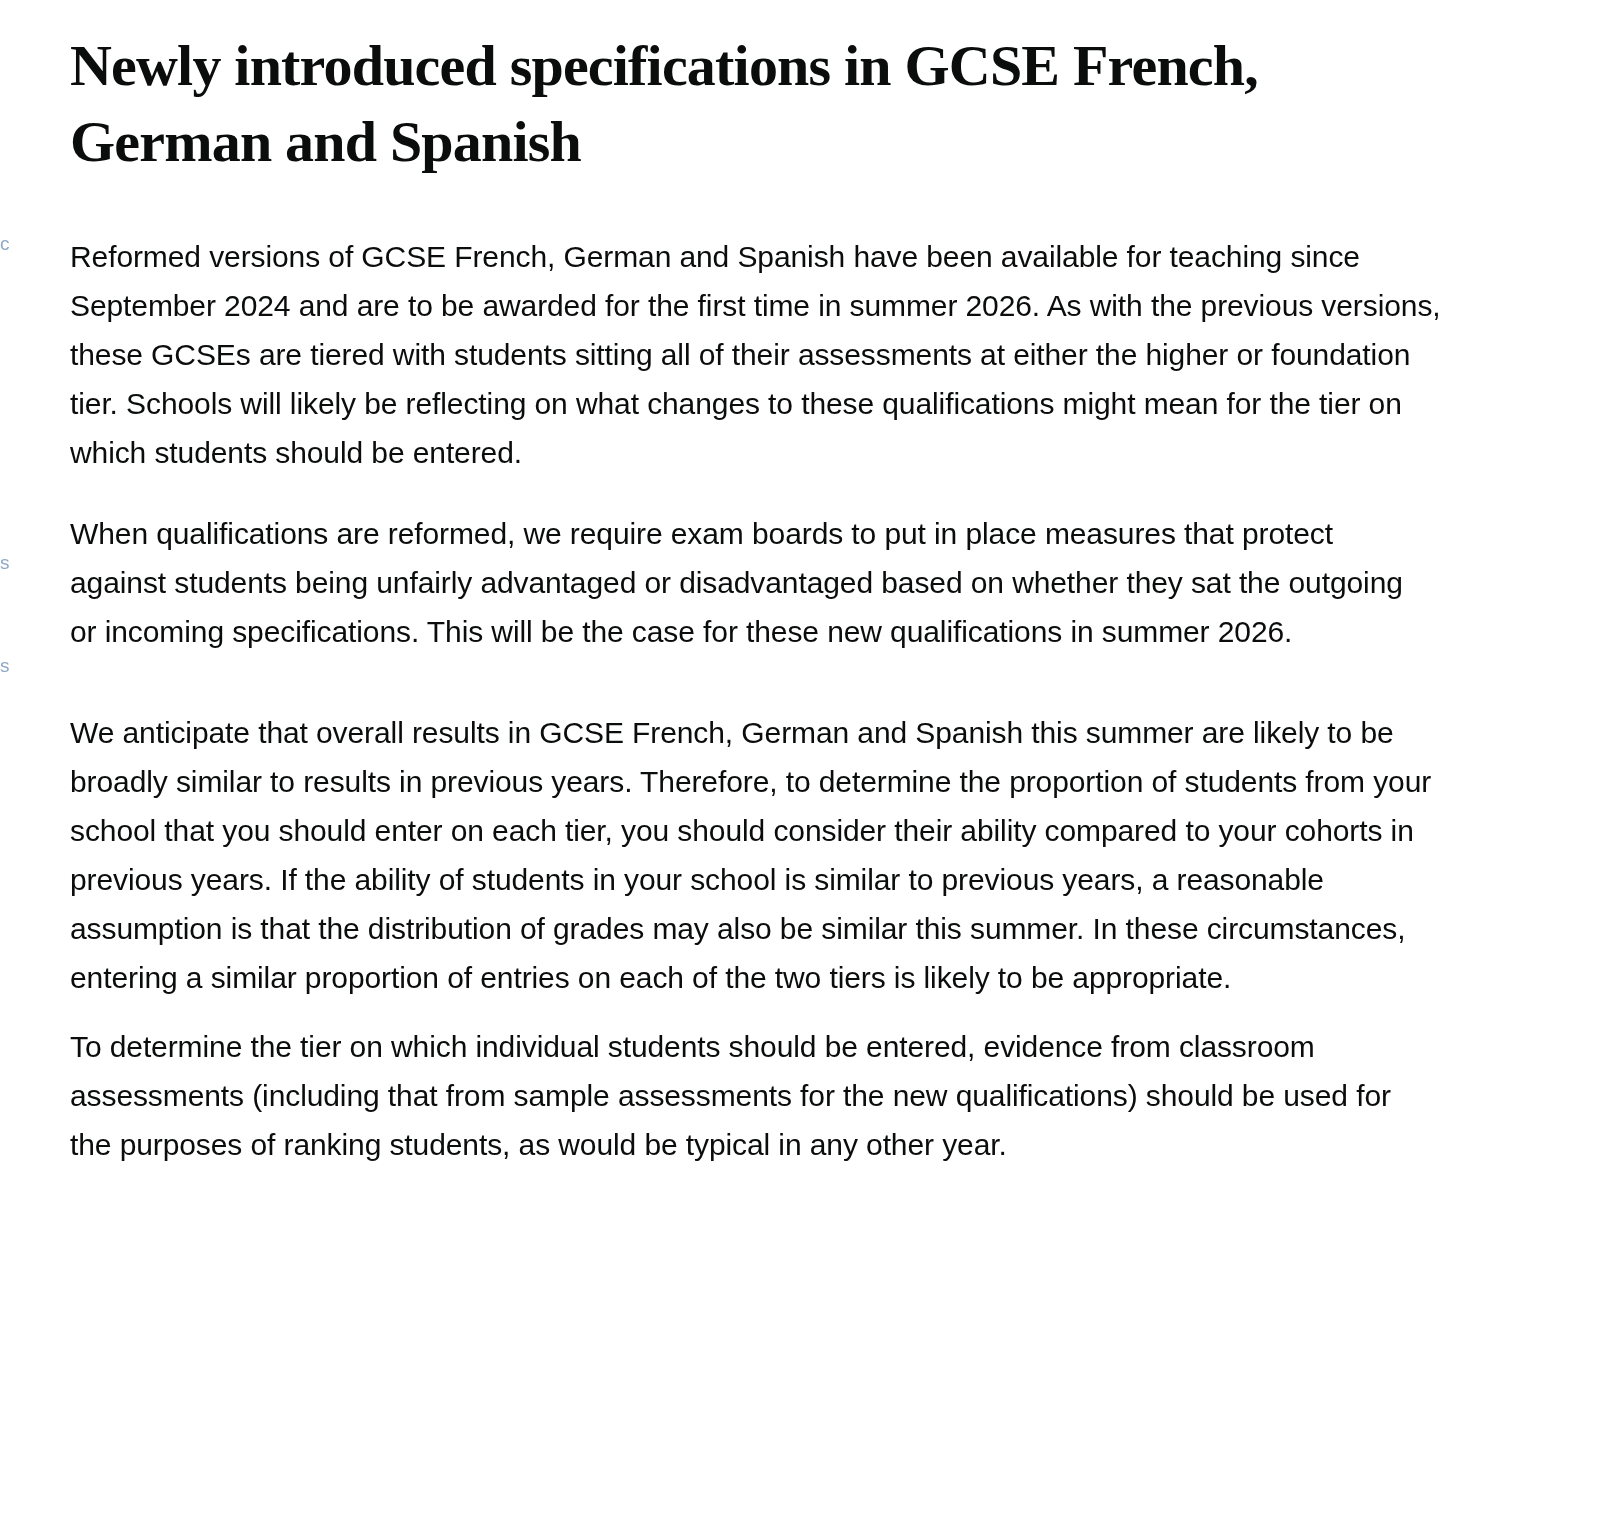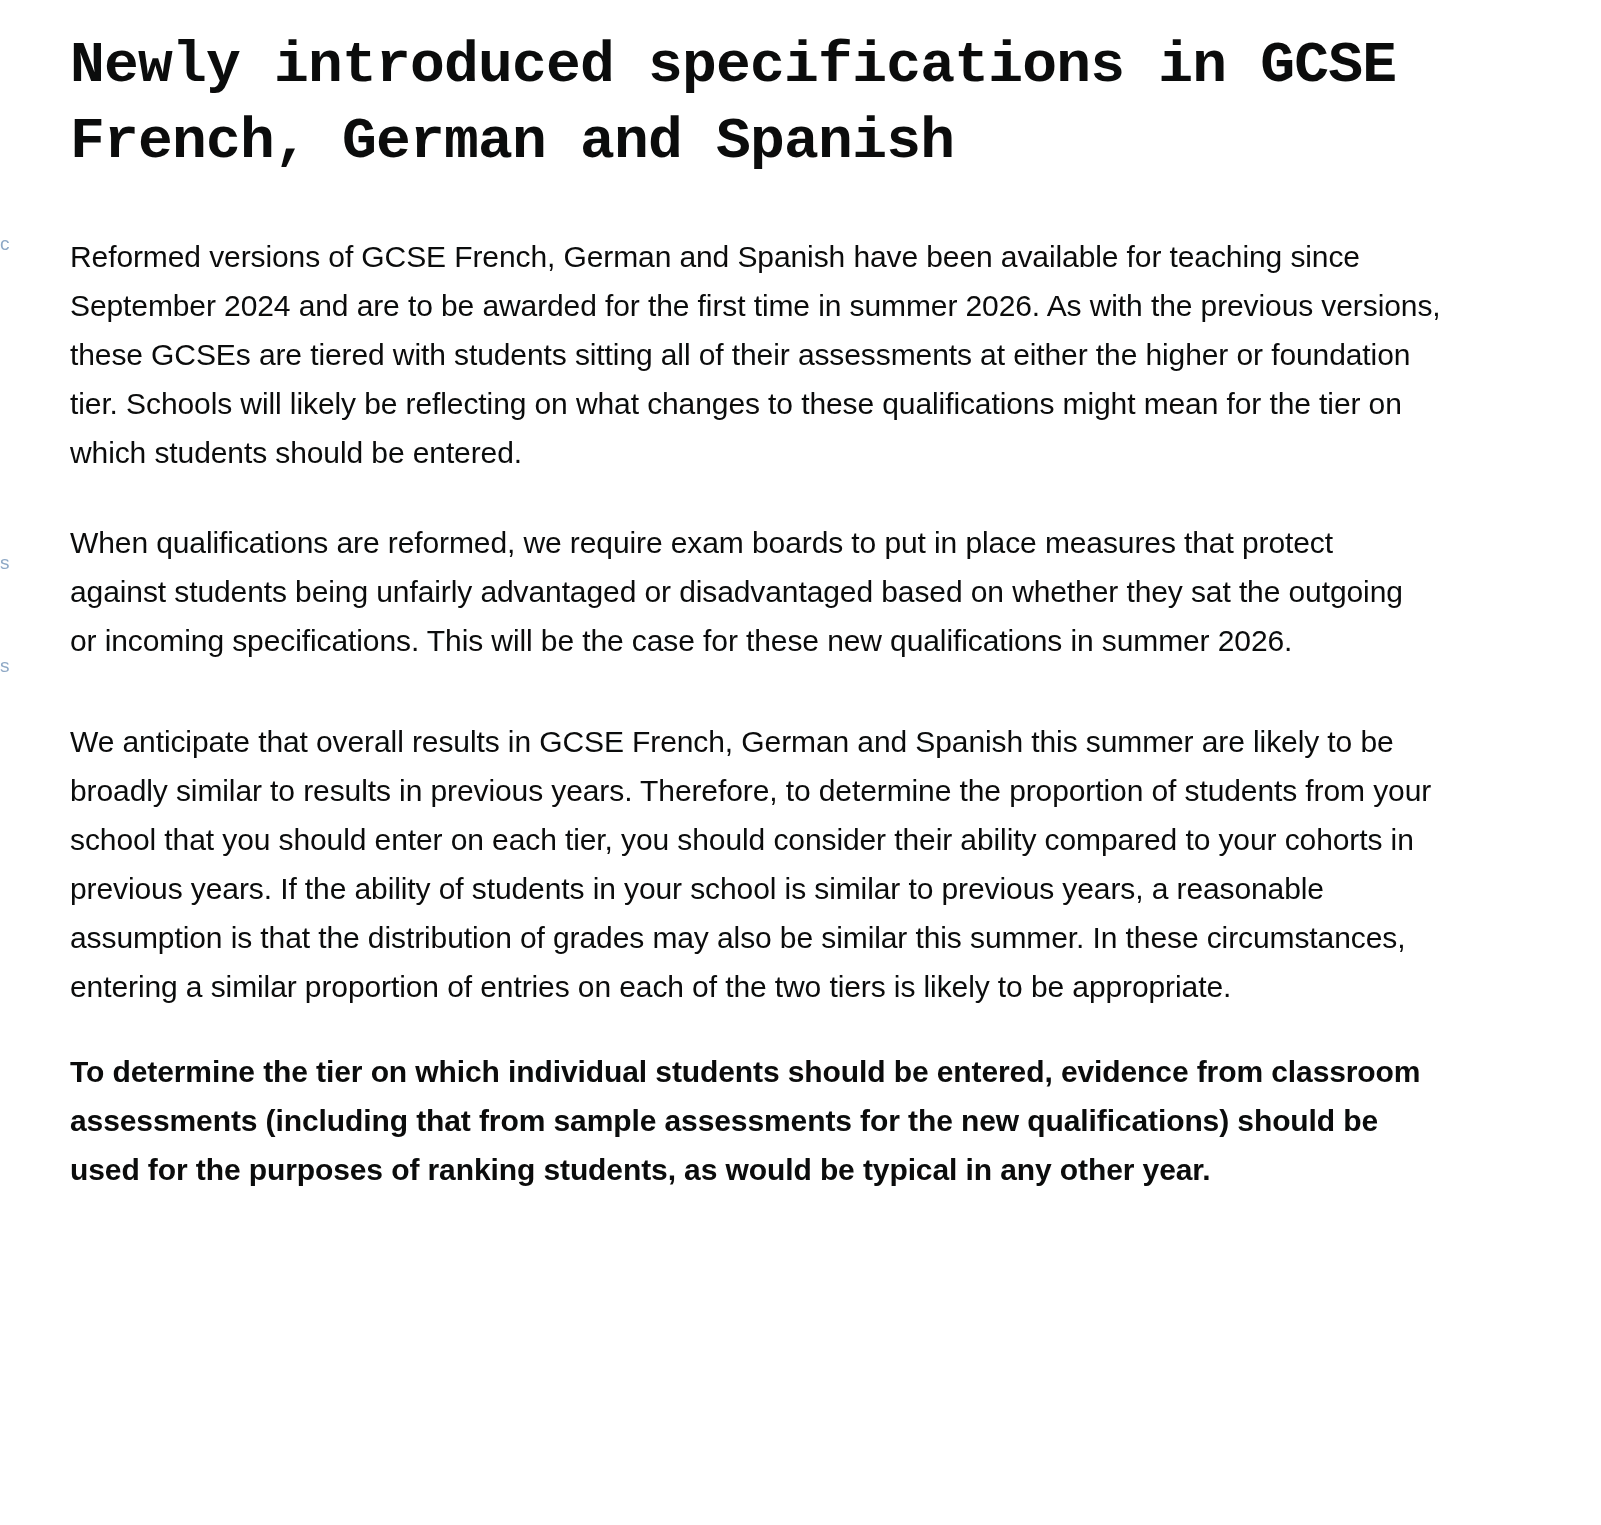--- a/index.html
+++ b/index.html
@@ -42,41 +42,41 @@
   .edge-frag.f2 { top: 552px; }
   .edge-frag.f3 { top: 655px; }
 
   .content {
     position: absolute;
     left: 70px;
     top: 0;
     width: 1420px;
   }
   h1.title {
-    font-family: Liberation Mono, monospace;
+    font-family: Liberation Serif, serif;
     font-weight: 700;
     font-size: 58px;
     line-height: 76px;
     letter-spacing: -0.8px;
     margin: 0;
     padding-top: 28px;
     color: #0b0c0c;
     max-width: 1330px;
   }
   p.para {
     font-size: 30px;
     line-height: 49px;
     margin: 0;
     color: #0b0c0c;
     letter-spacing: -0.1px;
   }
   p.para.p1 { margin-top: 52px; max-width: 1390px; }
-  p.para.p2 { margin-top: 41px; max-width: 1360px; }
+  p.para.p2 { margin-top: 32px; max-width: 1360px; }
   p.para.p3 { margin-top: 52px; max-width: 1410px; }
-  p.para.p4 { margin-top: 36px; max-width: 1360px; font-weight: bold; }
+  p.para.p4 { margin-top: 20px; max-width: 1360px; }
 </style>
 </head>
 <body>
 
 <div class="page">
 
   <div class="edge-fragments">
     <span class="edge-frag f1">c</span>
     <span class="edge-frag f2">s</span>
     <span class="edge-frag f3">s</span>

